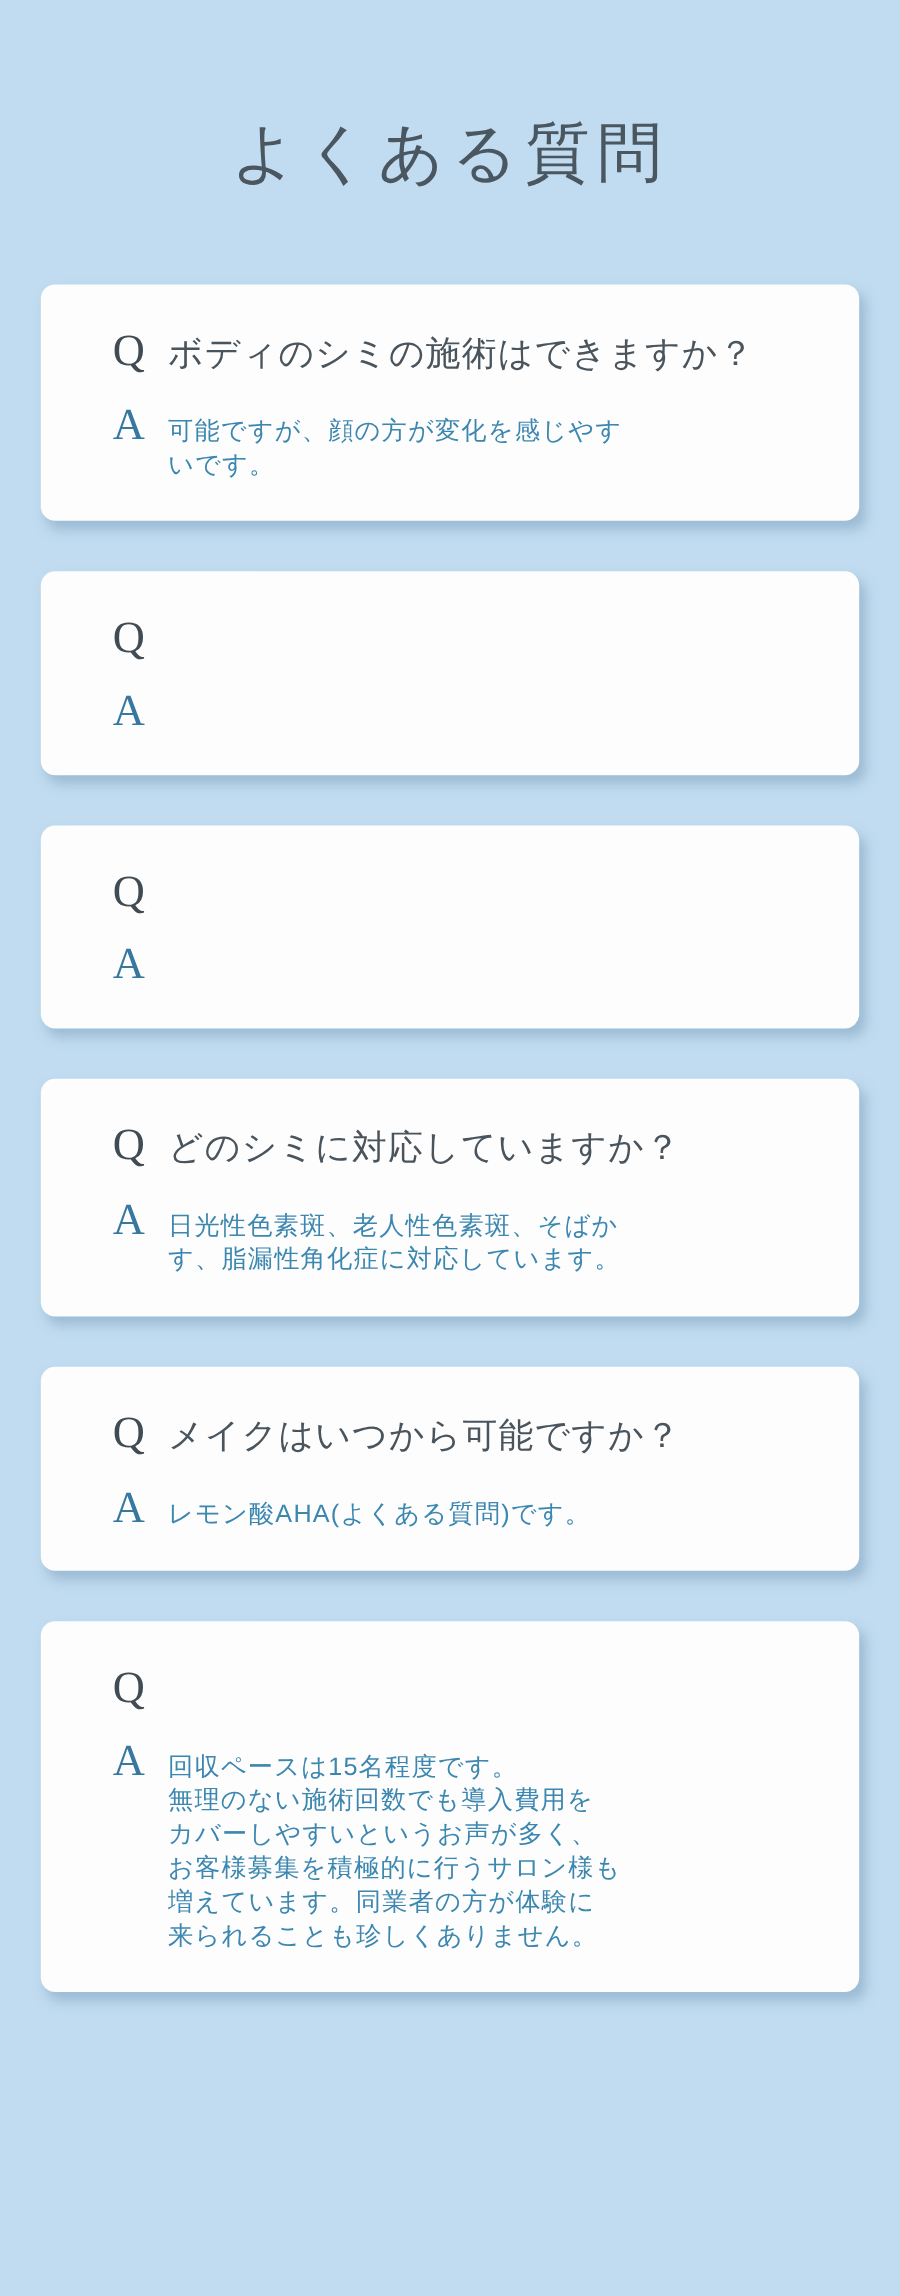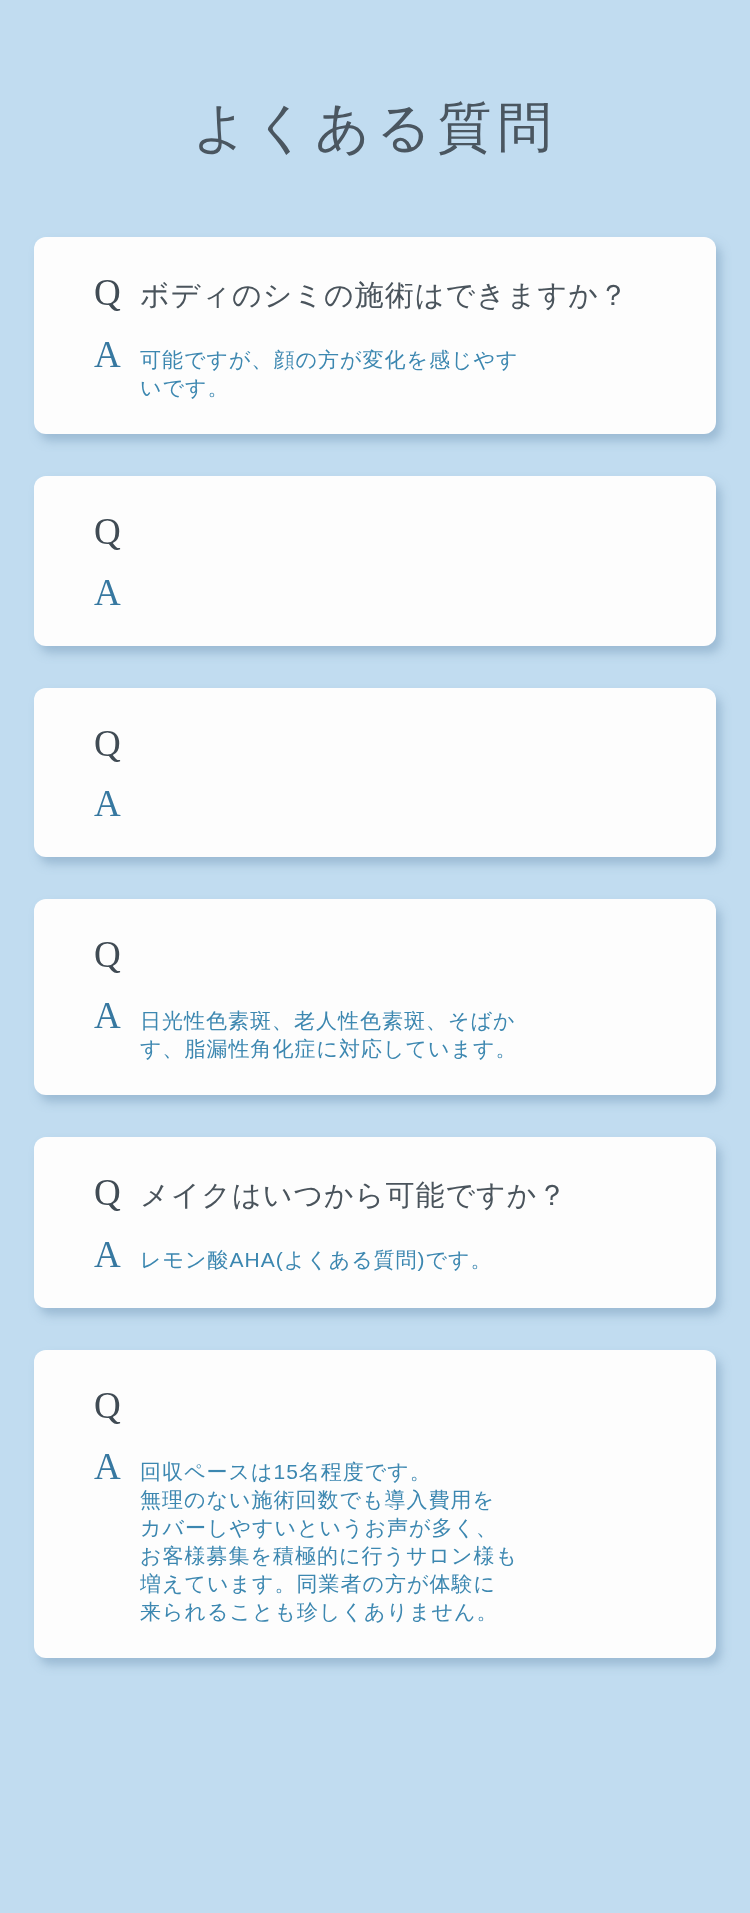--- a/index.html
+++ b/index.html
@@ -107,20 +107,21 @@
         <span class="qa-label">Q</span>
       </div>
       <div class="qa-row answer-row">
         <span class="qa-label">A</span>
       </div>
     </section>
 
     <section class="faq-card">
       <div class="qa-row question-row">
         <span class="qa-label">Q</span>
+        <p class="qa-text">どのシミに対応していますか？</p>
       </div>
       <div class="qa-row answer-row">
         <span class="qa-label">A</span>
         <p class="qa-text">日光性色素斑、老人性色素斑、そばか
 す、脂漏性角化症に対応しています。</p>
       </div>
     </section>
 
     <section class="faq-card">
       <div class="qa-row question-row">

